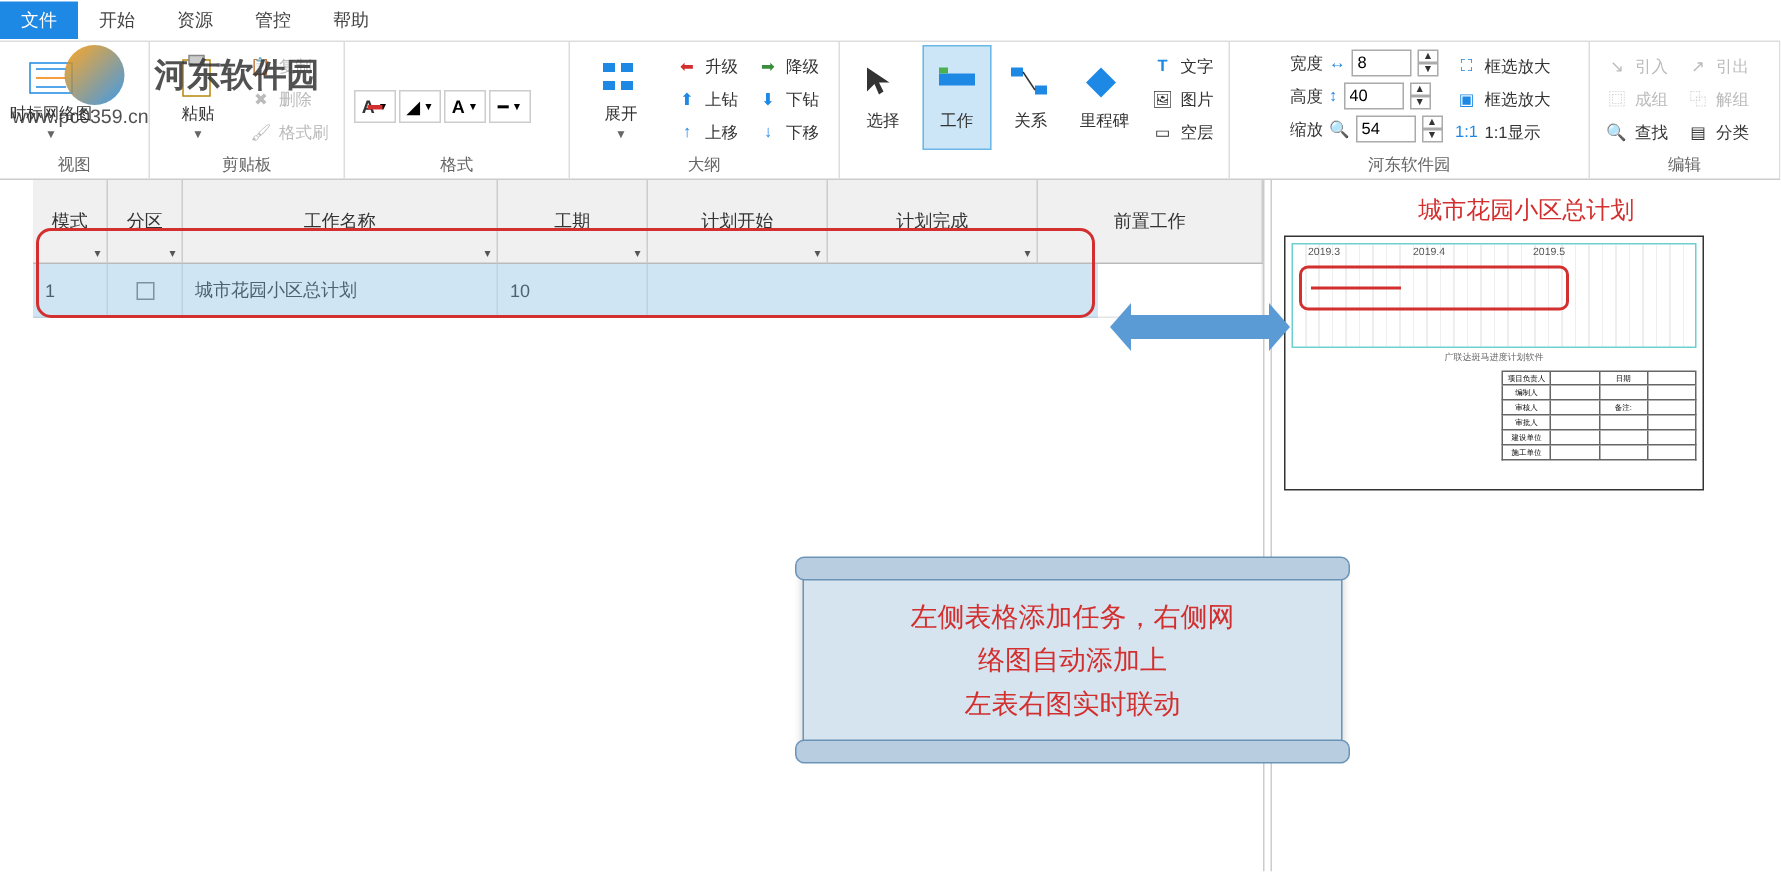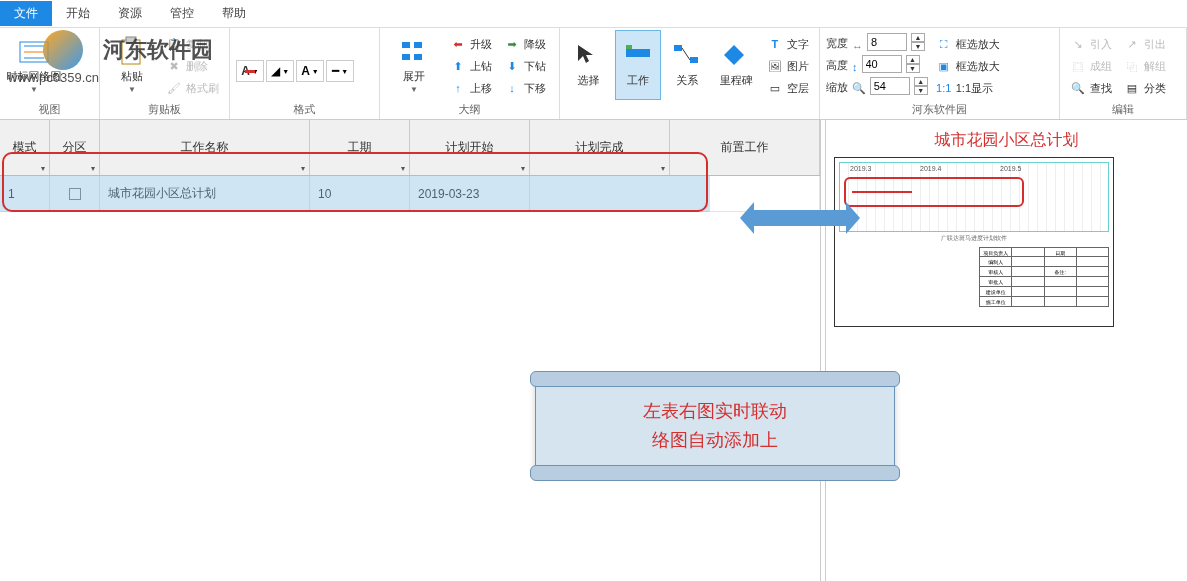--- a/index.html
+++ b/index.html
@@ -32,26 +32,26 @@
 
 .fmt-row { display: flex; gap: 2px; padding-top: 30px; }
 .fmt-btn { width: 28px; height: 22px; border: 1px solid #ccc; display: flex; align-items: center; justify-content: center; cursor: pointer; background: #fff; }
 .fmt-btn .dd { font-size: 7px; margin-left: 2px; }
 
 .insert-btn { display: flex; flex-direction: column; align-items: center; width: 46px; height: 70px; cursor: pointer; justify-content: center; gap: 2px; }
 .insert-btn .icon { width: 28px; height: 28px; }
 .insert-btn .lbl { font-size: 11px; color: #333; }
 .insert-btn.active { background: #cde6f7; border: 1px solid #6bb8e6; }
 
-.zoom-row { display: flex; align-items: flex-end; gap: 4px; font-size: 11px; color: #333; padding: 1px 0; }
+.zoom-row { display: flex; align-items: center; gap: 4px; font-size: 11px; color: #333; padding: 1px 0; margin-left: 34px; }
 .zoom-input { width: 40px; height: 18px; border: 1px solid #aaa; padding: 0 3px; font-size: 11px; }
 .spin { display: flex; flex-direction: column; }
 .spin div { width: 14px; height: 9px; border: 1px solid #aaa; font-size: 7px; line-height: 7px; text-align: center; cursor: pointer; }
 
-.content { display: flex; height: calc(100% - 120px); }
+.content { display: flex; height: calc(100% - 120px); padding-left: 22px; }
 .left-pane { width: 820px; position: relative; }
 .splitter { width: 6px; background: #fff; border-left: 1px solid #ccc; border-right: 1px solid #ccc; cursor: col-resize; }
 .right-pane { flex: 1; padding: 10px 8px; position: relative; }
 
 .grid-header { display: flex; background: #f0f0f0; border-bottom: 1px solid #bbb; height: 56px; }
 .grid-header .col { border-right: 1px solid #ccc; display: flex; align-items: center; justify-content: center; position: relative; font-size: 12px; color: #333; }
 .grid-header .col .dd { position: absolute; bottom: 2px; right: 4px; font-size: 8px; color: #555; }
 
 .grid-body { position: relative; }
 .grid-row { display: flex; height: 36px; border-bottom: 1px solid #e5e5e5; }
@@ -398,21 +398,20 @@
     </div>
     <div class="grid-body">
       <div class="row-highlight" style="top:0;left:0;right:110px;height:36px"></div>
       <div class="grid-row">
         <div class="cell" style="width:50px">1</div>
         <div class="cell" style="width:50px;justify-content:center">
             <span style="width:12px;height:12px;border:1px solid #888;display:inline-block"></span>
           </div>
         <div class="cell" style="width:210px">城市花园小区总计划</div>
         <div class="cell" style="width:100px">10</div>
-        <div class="cell" style="width:120px">2019-03-23</div>
         <div class="cell" style="flex:1"></div>
       </div>
       <div class="highlight-box" style="top:-24px;left:2px;width:706px;height:60px"></div>
     </div>
   </div>
 
   <div class="splitter"></div>
 
   <div class="right-pane">
     <div class="right-title">城市花园小区总计划</div>
@@ -472,17 +471,18 @@
 
 <div class="arrow-connector">
   <div class="arrow-head-l"></div>
   <div class="arrow-body"></div>
   <div class="arrow-head-r"></div>
 </div>
 
 <div class="callout">
   <div class="callout-scroll">
     <div class="callout-text">
+      <div>左侧表格添加任务，右侧网</div>
+      <div>络图自动添加上</div>
       <div>左表右图实时联动</div>
-      <div>络图自动添加上</div>
     </div>
   </div>
 </div>
 
 </body></html>

